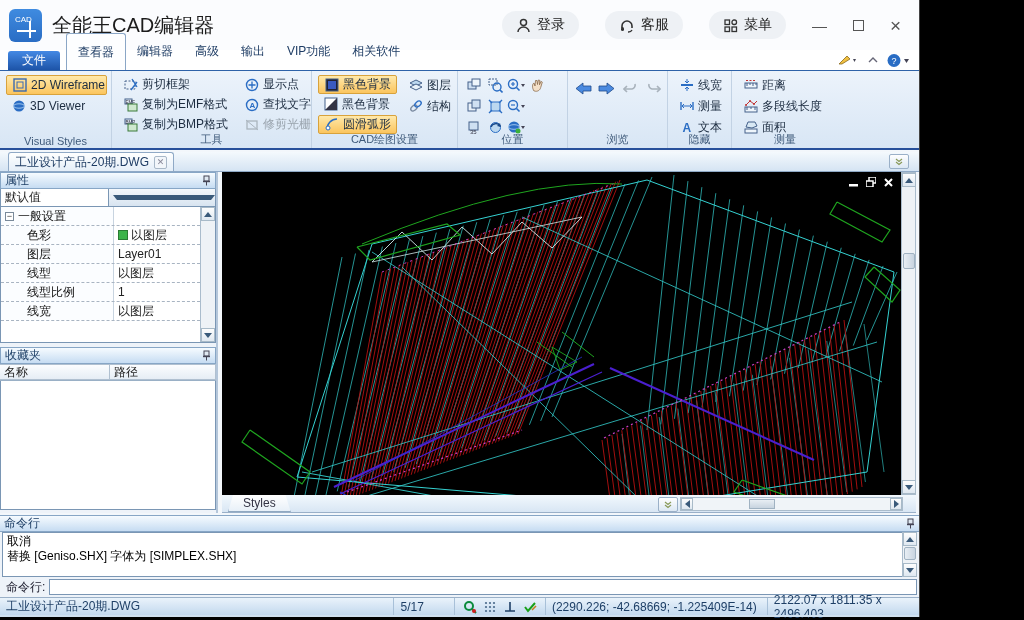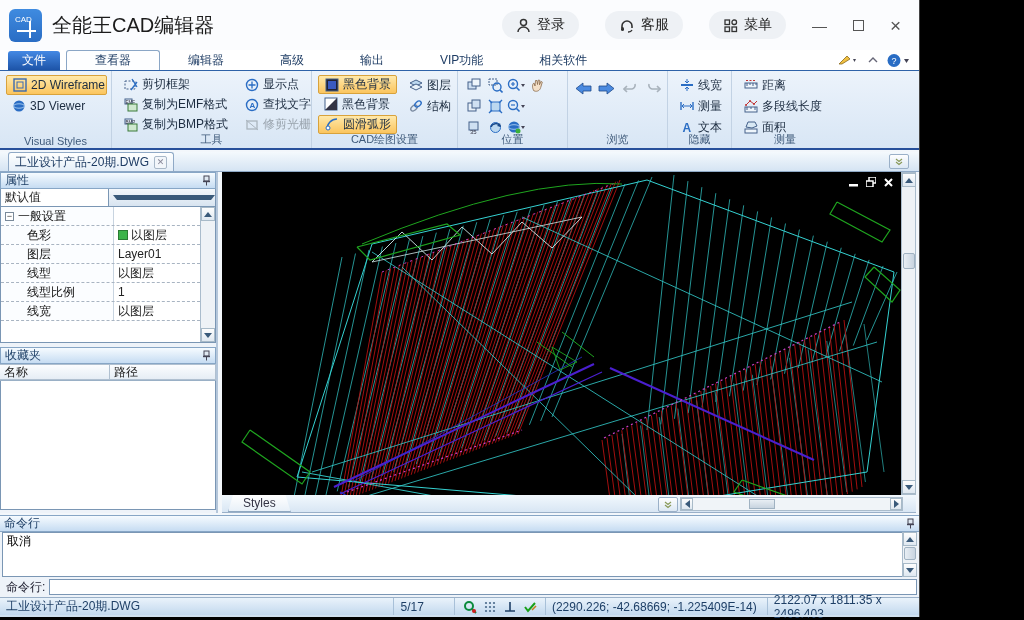--- a/index.html
+++ b/index.html
@@ -14,21 +14,21 @@
   .apptitle { margin-left:10px; font-size:20px; color:#1c1c1c; flex:none; }
   .tb-spacer { flex:1; }
   .pill { display:flex; align-items:center; gap:6px; background:#eef1f5; border-radius:15px; padding:5px 14px; margin-right:26px; font-size:14px; color:#222; cursor:pointer; flex:none; }
   .winbtns { display:flex; gap:26px; margin-right:18px; color:#555; font-size:15px; flex:none; align-items:center; }
   .winbtn { cursor:pointer; line-height:1; }
   .maxbox { width:11px; height:11px; border:1.5px solid #555; display:inline-block; }
 
   
   .tabrow { position:absolute; left:0; top:50px; width:100%; height:21px; background:#fff; border-bottom:1px solid #2e62a8; display:flex; align-items:flex-end; }
   .filetab { height:19px; margin-left:8px; padding:0 14px; background:linear-gradient(#4489e4,#1d54a8); color:#fff; border-radius:3px 3px 0 0; display:flex; align-items:center; flex:none; cursor:pointer; }
-  .rtab { height:20px; padding:0 28px; display:flex; align-items:center; color:#1e3c64; flex:none; cursor:pointer; }
+  .rtab { height:37px; padding:0 11px; display:flex; align-items:center; color:#1e3c64; flex:none; cursor:pointer; }
   .rtab.sel { background:#fdfeff; border:1px solid #8aa6c6; border-bottom:none; border-radius:3px 3px 0 0; }
   .quickicons { margin-left:auto; margin-right:8px; display:flex; align-items:center; gap:9px; height:100%; }
 
   
   .ribbon { position:absolute; left:0; top:71px; width:100%; height:79px; background:linear-gradient(#ecf3fb,#d8e6f5); border-bottom:2px solid #27509b; display:flex; }
   .rgroup { position:relative; height:100%; border-right:1px solid #c2d2e4; padding:4px 4px 14px 6px; flex:none; }
   .rgroup-label { position:absolute; left:0; right:0; bottom:1px; text-align:center; font-size:11px; color:#3f5a7a; }
   .rcols { display:flex; gap:6px; height:100%; }
   .rcol { display:flex; flex-direction:column; gap:1px; }
   .ribtn { display:flex; align-items:center; gap:4px; height:20px; padding:0 5px; border-radius:2px; color:#1c2c40; cursor:pointer; white-space:nowrap; }
@@ -845,20 +845,21 @@
       <span class="pin">
           <svg width="9" height="11">
             <rect x="2" y="1" width="5" height="5" fill="#dfe8f1" stroke="#445"></rect>
             <line x1="1" y1="6.5" x2="8" y2="6.5" stroke="#445" stroke-width="1.4"></line>
             <line x1="4.5" y1="7" x2="4.5" y2="10.5" stroke="#445"></line>
           </svg>
         </span>
     </div>
     <div class="cmd-hist">
       <div>取消</div>
+      <div>替换 [Geniso.SHX] 字体为 [SIMPLEX.SHX]</div>
     </div>
     <div class="vscroll" style="position:absolute; right:2px; top:17px; height:45px; width:15px;">
       <span class="sbtn" style="top:0;">
           <span class="tri-u"></span>
         </span>
       <span class="sthumb" style="top:15px; height:13px;"></span>
       <span class="sbtn" style="bottom:0;">
           <span class="tri-d"></span>
         </span>
     </div>

